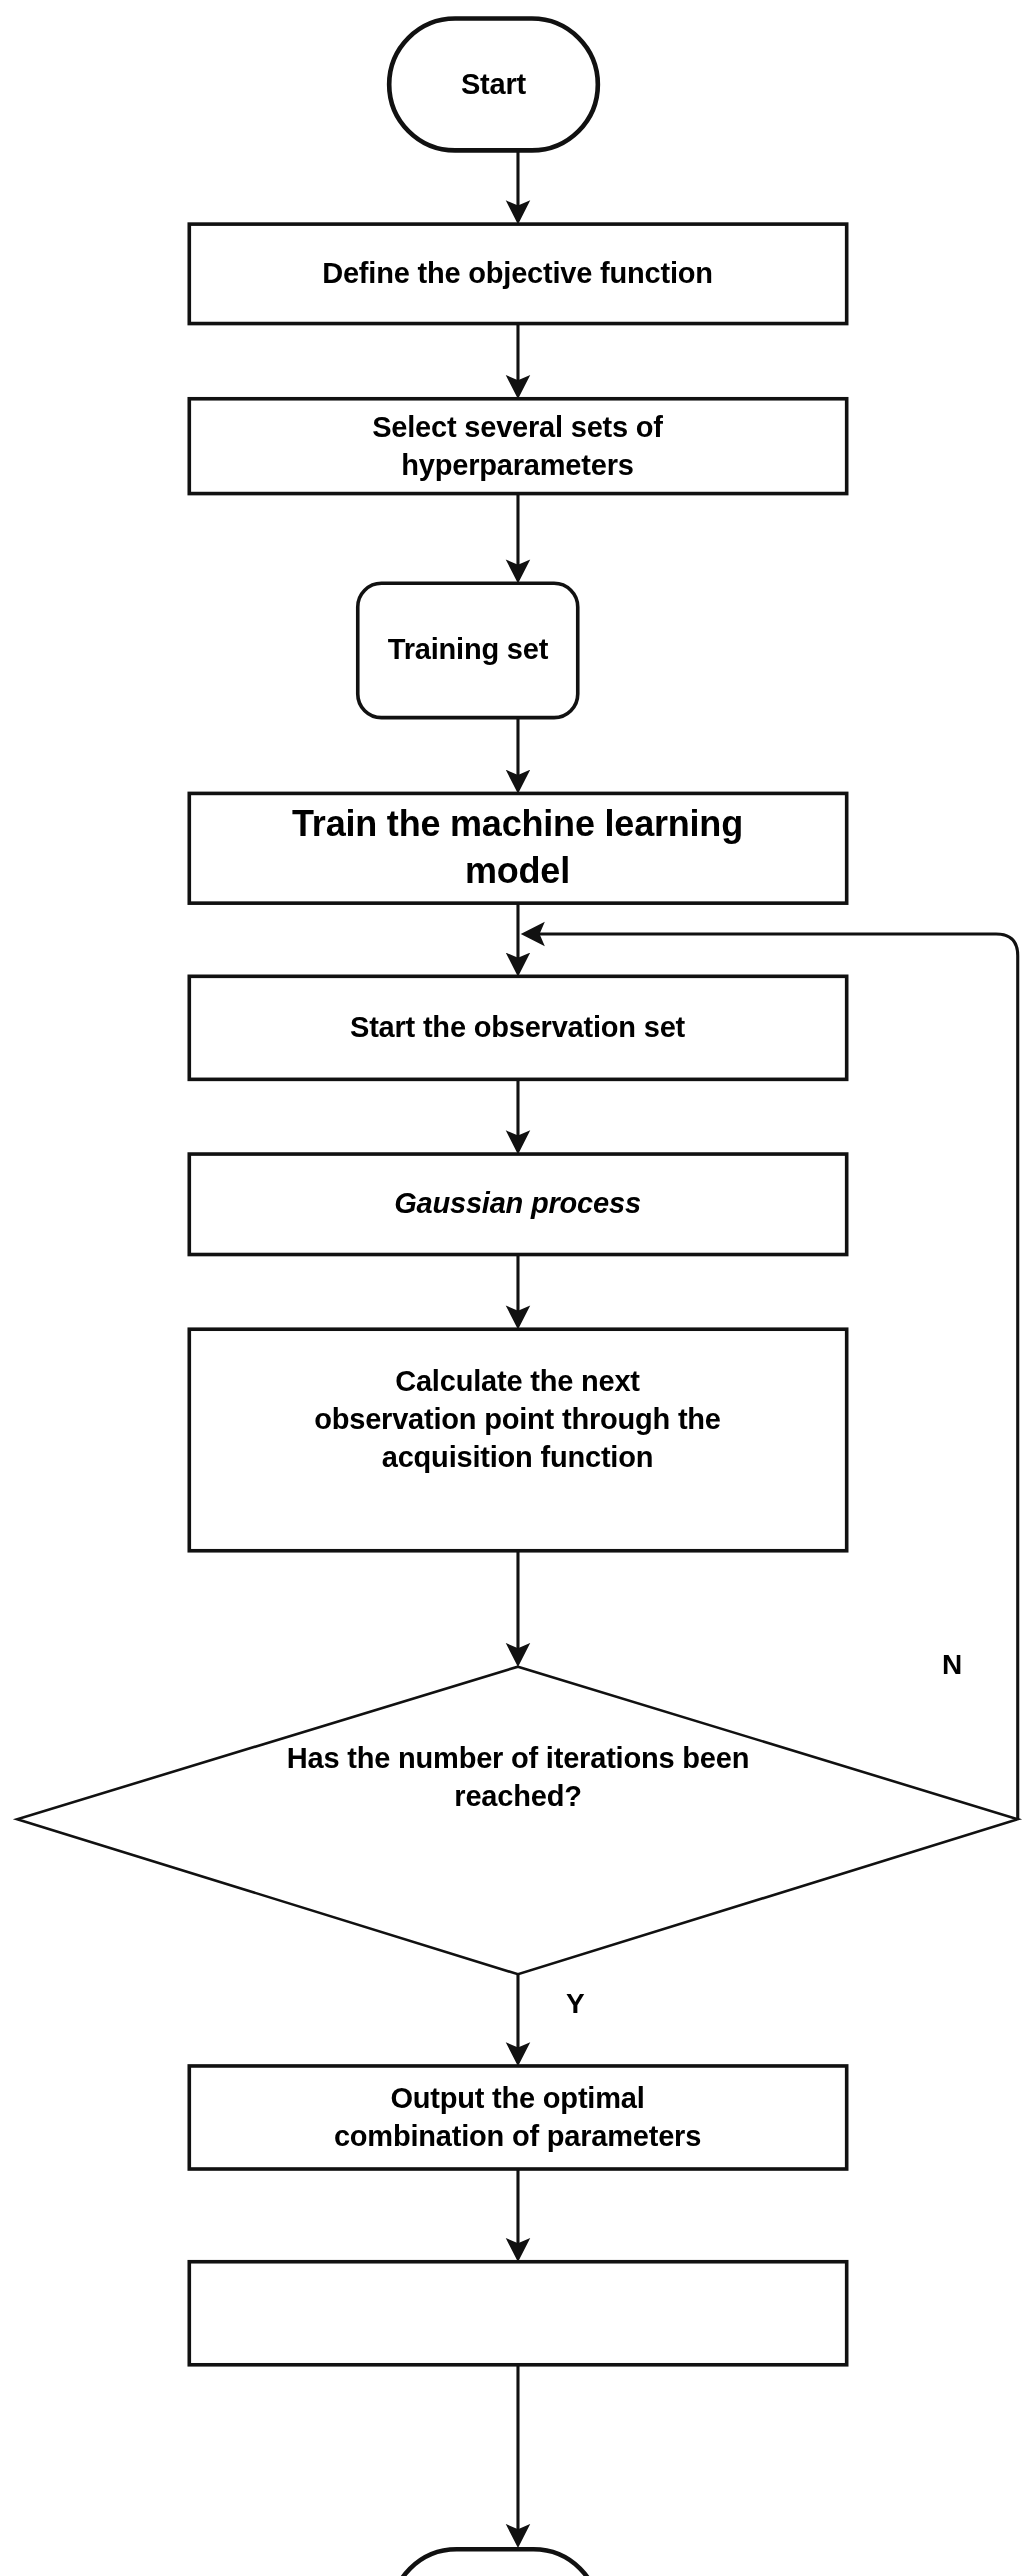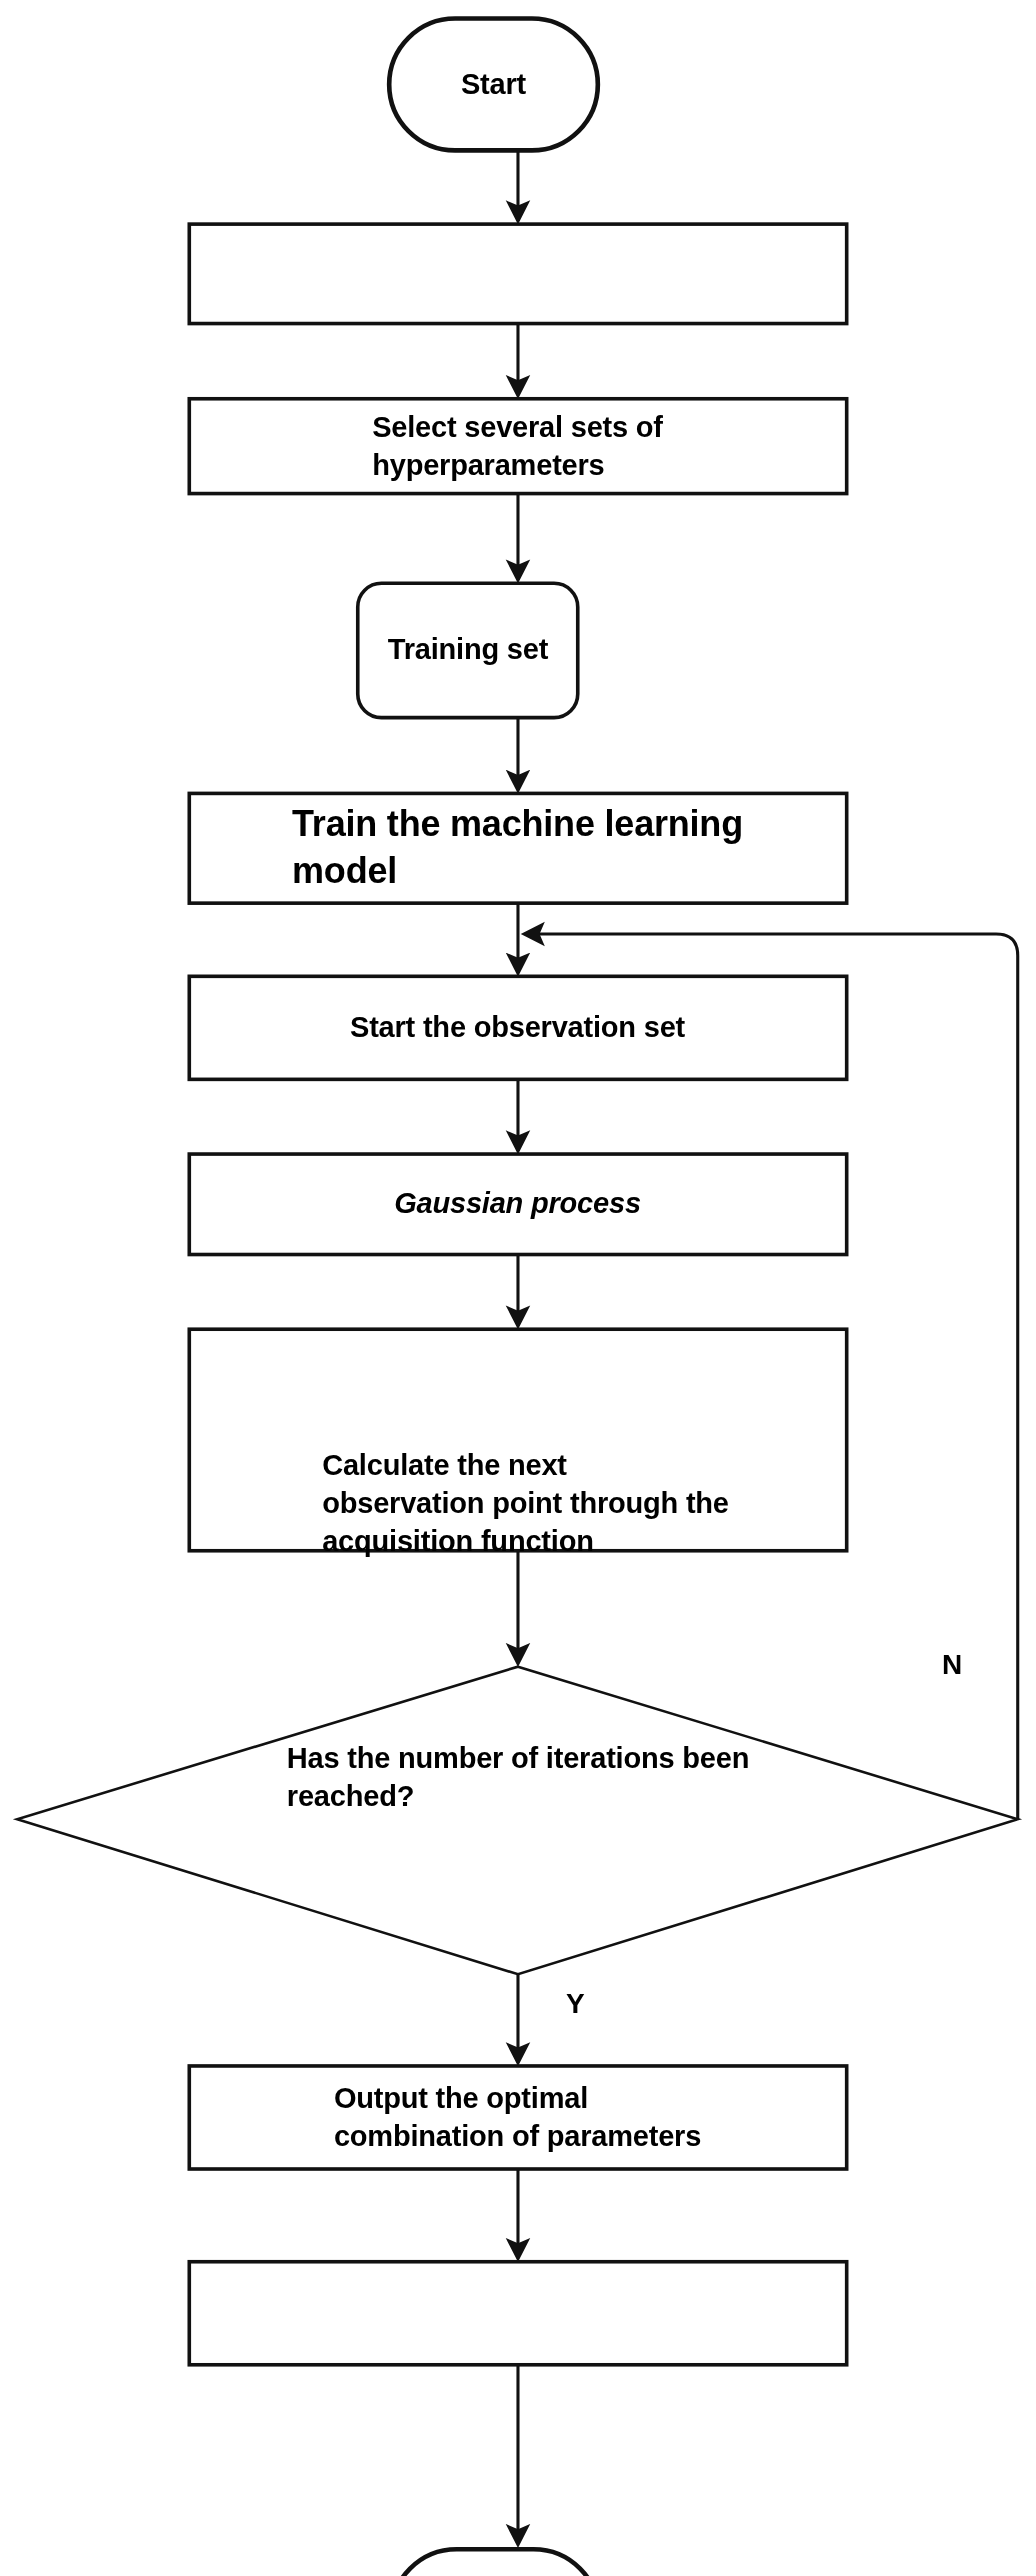--- a/index.html
+++ b/index.html
@@ -10,21 +10,21 @@
     height:2745px;
     background:#ffffff;
     overflow:hidden;
   }
   #flow-svg{position:absolute;left:0;top:0;width:1037px;height:2745px;}
   .node-label{
     position:absolute;
     display:flex;
     align-items:center;
     justify-content:center;
-    text-align:left;
+    text-align:center;
     font-weight:bold;
     color:#000000;
     line-height:1.30;
     letter-spacing:-0.2px;
     pointer-events:none;
     white-space:pre-line;
   }
   .edge-label{
     position:absolute;
     font-weight:bold;
@@ -81,34 +81,35 @@
 
     <rect x="367" y="4010" width="1276" height="200" fill="#ffffff" stroke="#111111" stroke-width="7"></rect>
 
     <rect x="367" y="4390" width="1276" height="200" fill="#ffffff" stroke="#111111" stroke-width="7"></rect>
 
     <rect x="758" y="4948" width="405" height="258" rx="128" ry="128" fill="#ffffff" stroke="#111111" stroke-width="9"></rect>
   </svg>
 
   <div class="node-label" style="left:389px;top:18.5px;width:209px;height:132px;font-size:29px;">Start</div>
 
+  <div class="node-label" style="left:189px;top:224px;width:657px;height:99px;font-size:29px;">Define the objective function</div>
 
   <div class="node-label" style="left:358px;top:583px;width:220px;height:134px;font-size:29px;">Training set</div>
 
   <div class="node-label" style="left:189px;top:399px;width:657px;height:95px;font-size:29px;">Select several sets of
 hyperparameters</div>
 
   <div class="node-label" style="left:189px;top:793px;width:657px;height:110px;font-size:36px;">Train the machine learning
 model</div>
 
   <div class="node-label" style="left:189px;top:976px;width:657px;height:103px;font-size:29px;">Start the observation set</div>
 
   <div class="node-label" style="left:189px;top:1154px;width:657px;height:100px;font-size:29px;font-style:italic;">Gaussian process</div>
 
-  <div class="node-label" style="left:189px;top:1393px;width:657px;height:222px;font-size:29px;padding-left:8px;">Calculate the next
+  <div class="node-label" style="left:189px;top:1309px;width:657px;height:222px;font-size:29px;">Calculate the next
 observation point through the
 acquisition function</div>
 
   <div class="node-label" style="left:189px;top:2066px;width:657px;height:103px;font-size:29px;">Output the optimal
 combination of parameters</div>
 
   <div class="node-label" style="left:106px;top:1716px;width:824px;height:124px;font-size:29px;">Has the number of iterations been
 reached?</div>
 
 

